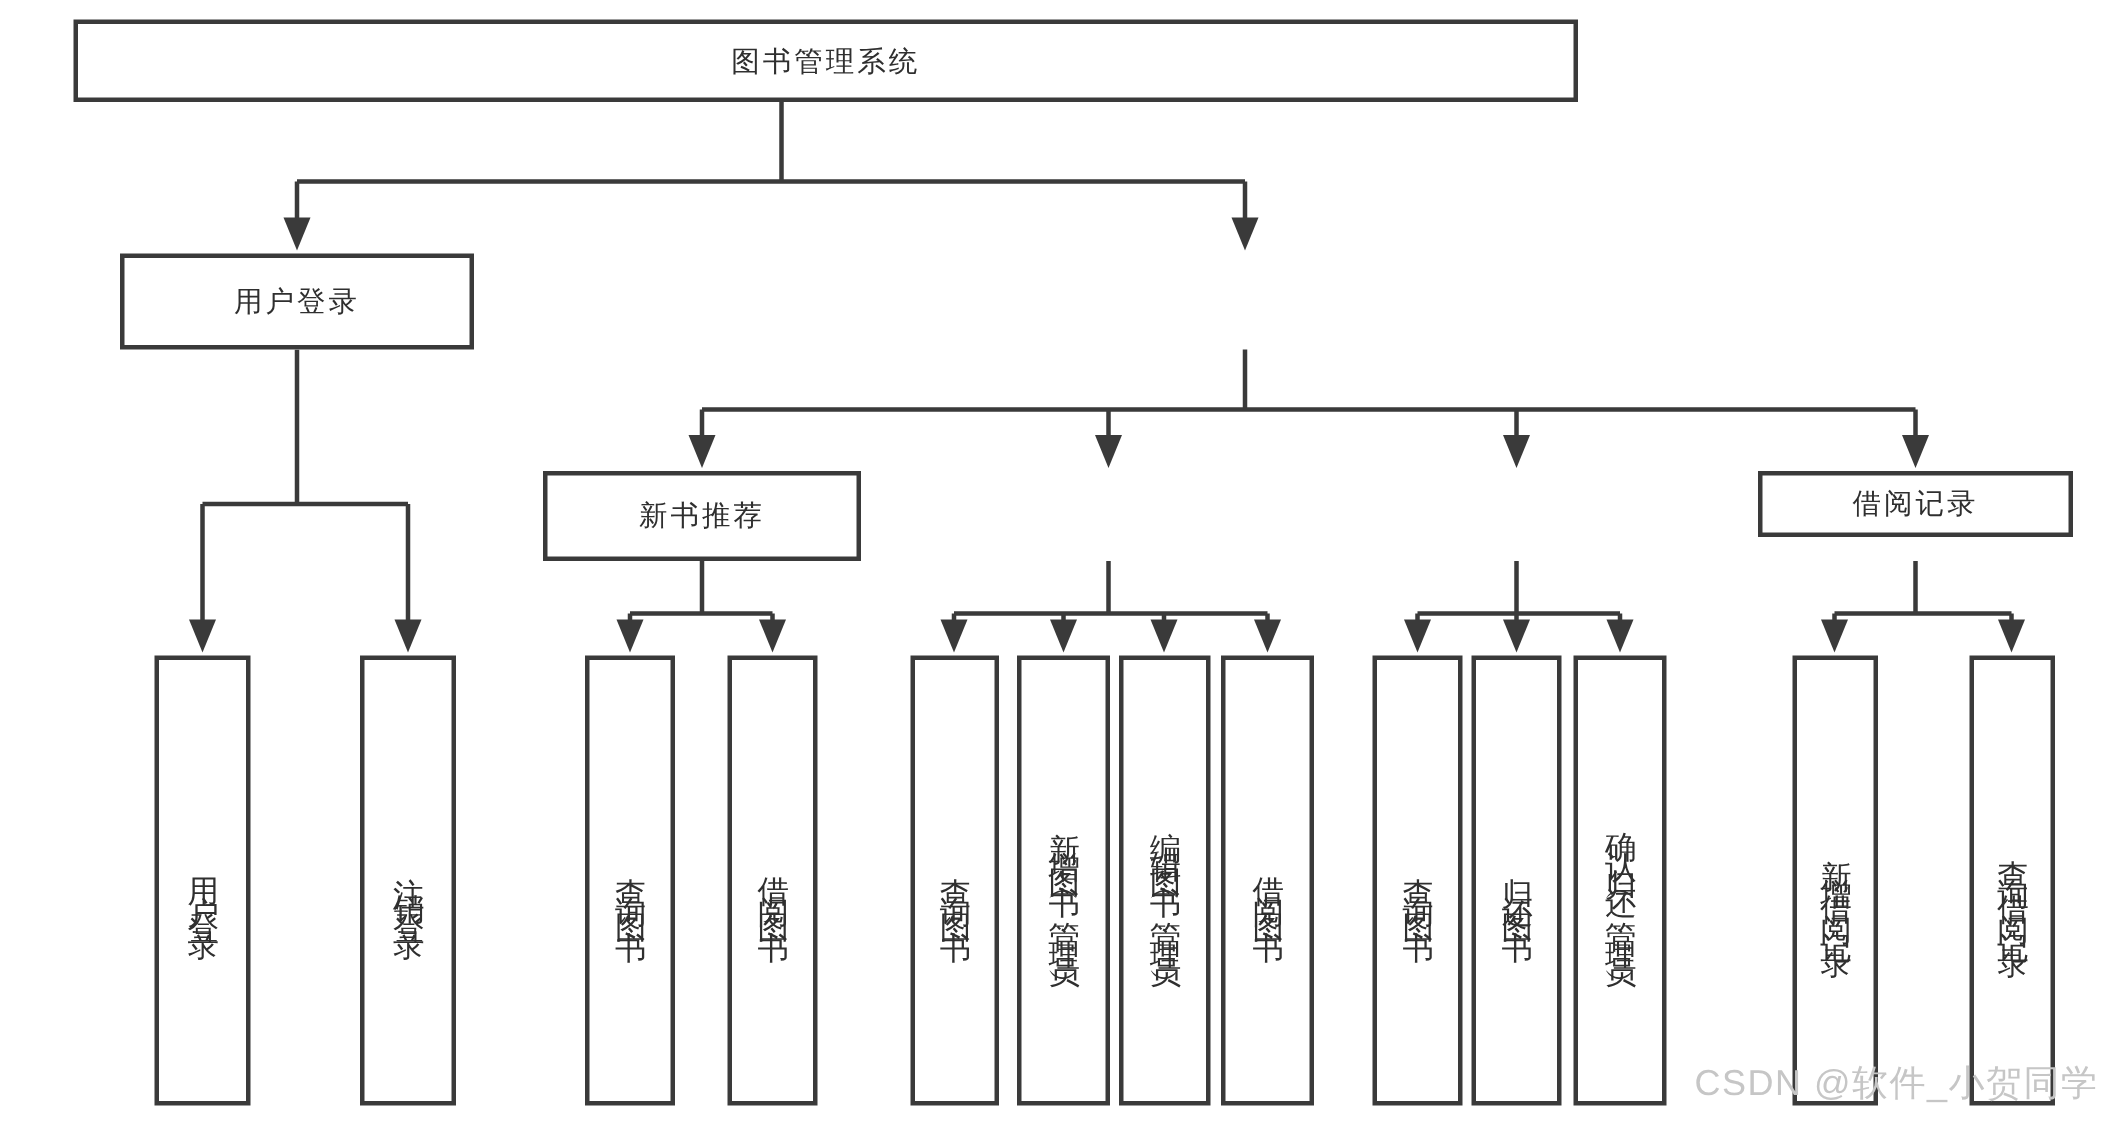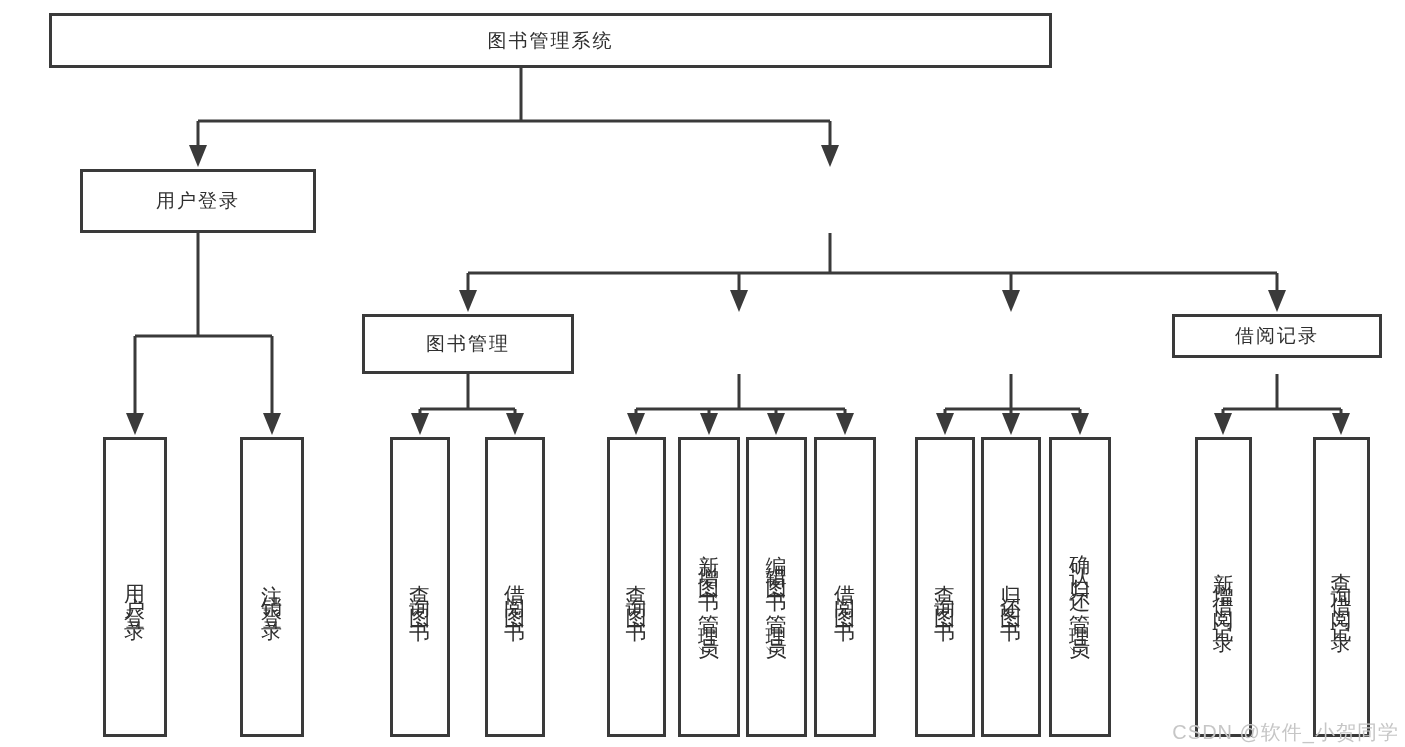--- a/index.html
+++ b/index.html
@@ -48,26 +48,25 @@
     writing-mode: vertical-rl;
     font-size: 21px;
     letter-spacing: 12px;
     line-height: 1;
     padding-top: 10px;
   }
   .watermark {
     position: absolute;
     right: 6px;
     top: 706px;
-    font-size: 20px;
+    font-size: 24px;
     color: var(--watermark);
     letter-spacing: 1px;
     z-index: 3;
     white-space: nowrap;
-    margin-top: 13px;
   }
 </style>
 </head>
 <body>
 
 <div class="stage">
 
   <svg class="connectors" viewBox="0 0 1405 747" xmlns="http://www.w3.org/2000/svg">
 
     <g>
@@ -115,21 +114,21 @@
       <path d="M1277 374 V409 M1223 409 H1341 M1223 409 V415 M1341 409 V415"></path>
       <polygon points="1223,435 1214,413 1232,413"></polygon>
       <polygon points="1341,435 1332,413 1350,413"></polygon>
     </g>
   </svg>
 
   <div class="node h-node" style="left:20px; top:13px; width:1003px; height:55px;margin-left:29px;">图书管理系统</div>
 
   <div class="node h-node" style="left:80px; top:169px; width:236px; height:64px;">用户登录</div>
 
-  <div class="node h-node" style="left:362px; top:314px; width:212px; height:60px;">图书管理</div>
+  <div class="node h-node" style="left:362px; top:314px; width:212px; height:60px;">新书推荐</div>
   <div class="node h-node" style="left:1172px; top:314px; width:210px; height:44px;">借阅记录</div>
 
   <div class="node v-node" style="left:103px; top:437px; width:64px; height:300px;">用户登录</div>
   <div class="node v-node" style="left:240px; top:437px; width:64px; height:300px;">注销登录</div>
 
   <div class="node v-node" style="left:390px; top:437px; width:60px; height:300px;">查询图书</div>
   <div class="node v-node" style="left:485px; top:437px; width:60px; height:300px;">借阅图书</div>
 
   <div class="node v-node" style="left:607px; top:437px; width:59px; height:300px;">查询图书</div>
   <div class="node v-node" style="left:678px; top:437px; width:62px; height:300px;">新增图书（管理员）</div>

